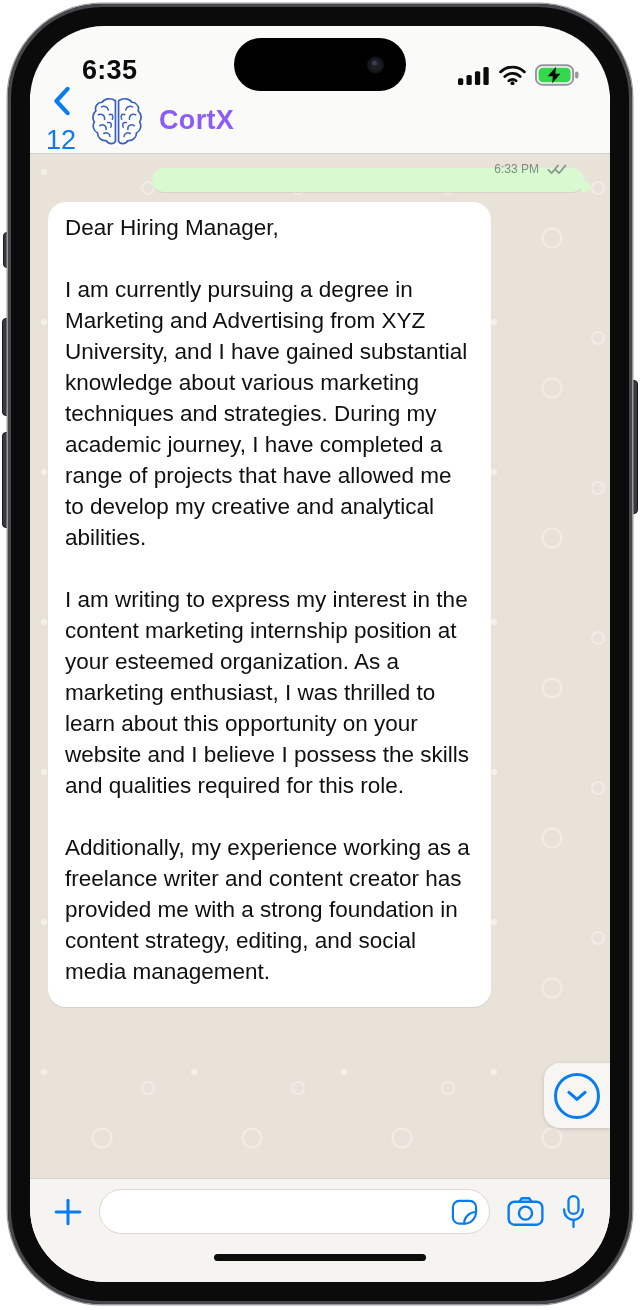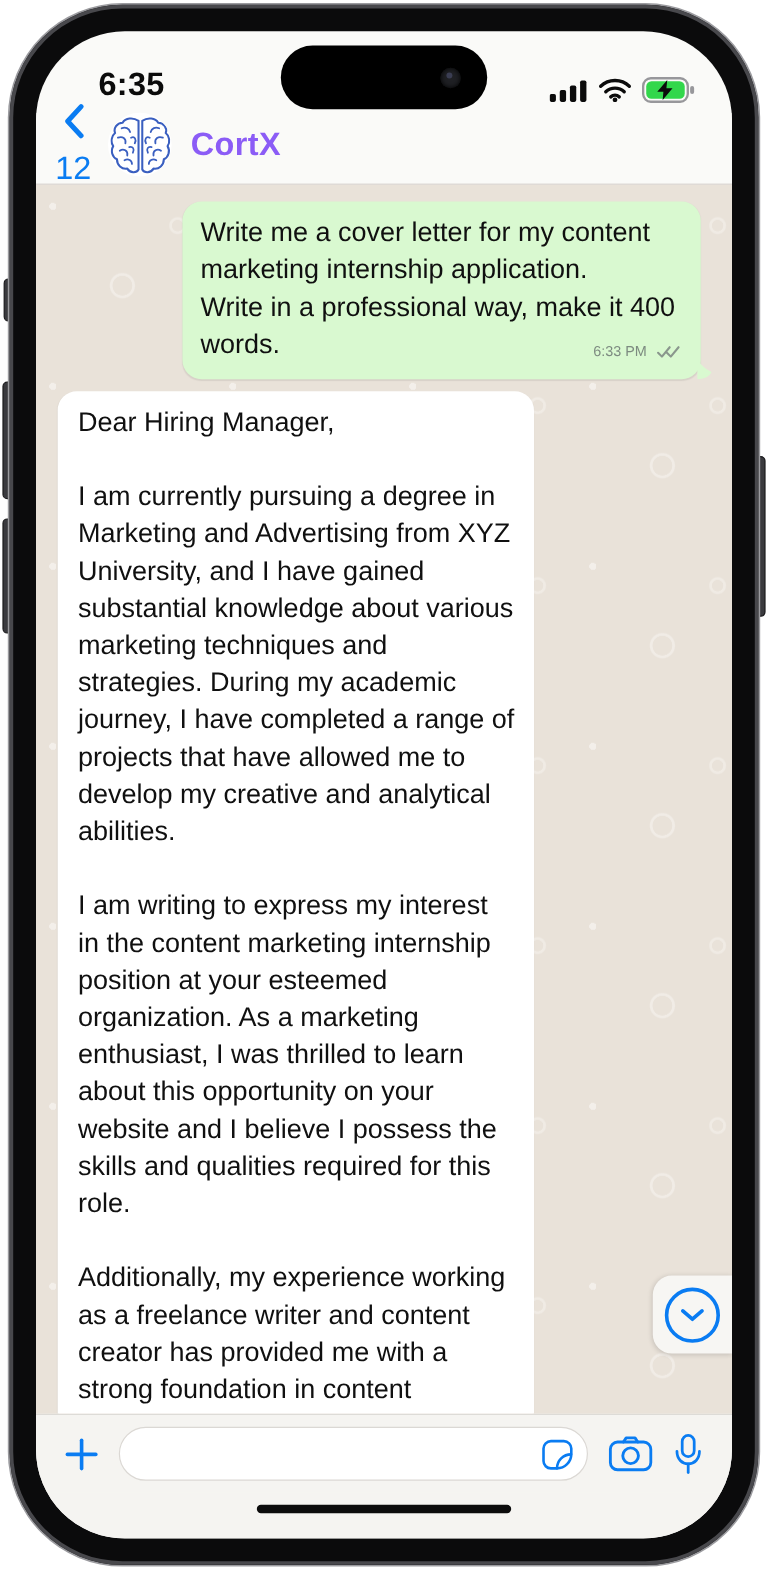--- a/index.html
+++ b/index.html
@@ -59,23 +59,23 @@
           background-size:150px 150px; }
   .bubble { position:relative; border-radius:16px; font-size:22.5px; line-height:31px;
             color:#101010; }
   .bubble-out { width:432px; margin-left:auto; background:#d9f9d0;
                 padding:10px 14px 14px 15px;
                 box-shadow:0 1px 1px rgba(0,0,0,.08); }
   .msg-text { white-space:pre-line; }
   .msg-meta { position:absolute; right:13px; bottom:7px; display:flex;
               align-items:center; gap:8px; color:#7d8b80; font-size:12px; }
   .tail-out { position:absolute; right:-9px; bottom:0px; width:12px; height:17px; }
-  .bubble-in { width:397px; margin-top:10px; background:#ffffff;
-               padding:10px 16px 3px 17px;
-               box-shadow:0 1px 1px rgba(0,0,0,.08); }
+  .bubble-in { width:443px; margin-top:10px; background:#ffffff;
+               padding:10px 16px 14px 17px;
+               box-shadow:0 1px 1px rgba(0,0,0,.08);border-radius:18px; }
   .bubble-in p { margin:0 0 31px 0; }
   .bubble-in p:last-child { margin-bottom:6px; }
 
   .scroll-btn { position:absolute; right:0; bottom:50px; width:66px; height:65px;
                 background:#f7f6f3; border-radius:16px 0 0 16px;
                 box-shadow:0 1px 4px rgba(0,0,0,.15);
                 display:flex; align-items:center; justify-content:center; cursor:pointer; }
   .scroll-circle { width:46px; height:46px; border-radius:50%; border:3px solid #0a7cf2;
                    display:flex; align-items:center; justify-content:center; }
 
@@ -170,22 +170,20 @@
               </g>
             </svg>
           </span>
         </div>
         <span class="contact-name">CortX</span>
       </div>
 
       <div class="chat">
 
         <div class="bubble bubble-out">
-          <div class="msg-text">Write me a cover letter for my content marketing internship application.
-Write in a professional way, make it 400 words.</div>
           <div class="msg-meta">
             <span>6:33 PM</span>
             <span>
               <svg width="24" height="13" viewBox="0 0 26 14">
                 <polyline points="1.5,7.5 5,11 12,2.5" fill="none" stroke="#8a978d" stroke-width="1.9" stroke-linecap="round" stroke-linejoin="round"></polyline>
                 <polyline points="9.5,7.5 13,11 20,2.5" fill="none" stroke="#8a978d" stroke-width="1.9" stroke-linecap="round" stroke-linejoin="round"></polyline>
               </svg>
             </span>
           </div>
           <svg class="tail-out" viewBox="0 0 12 17">

